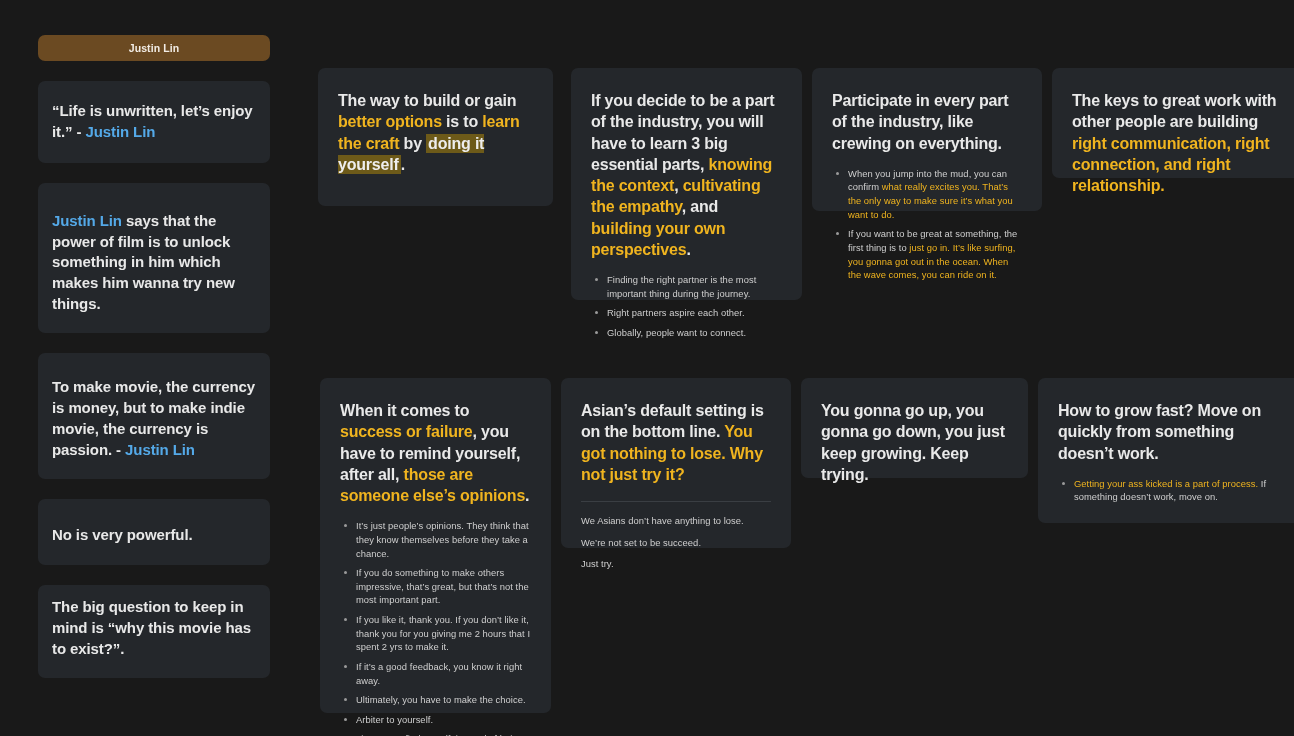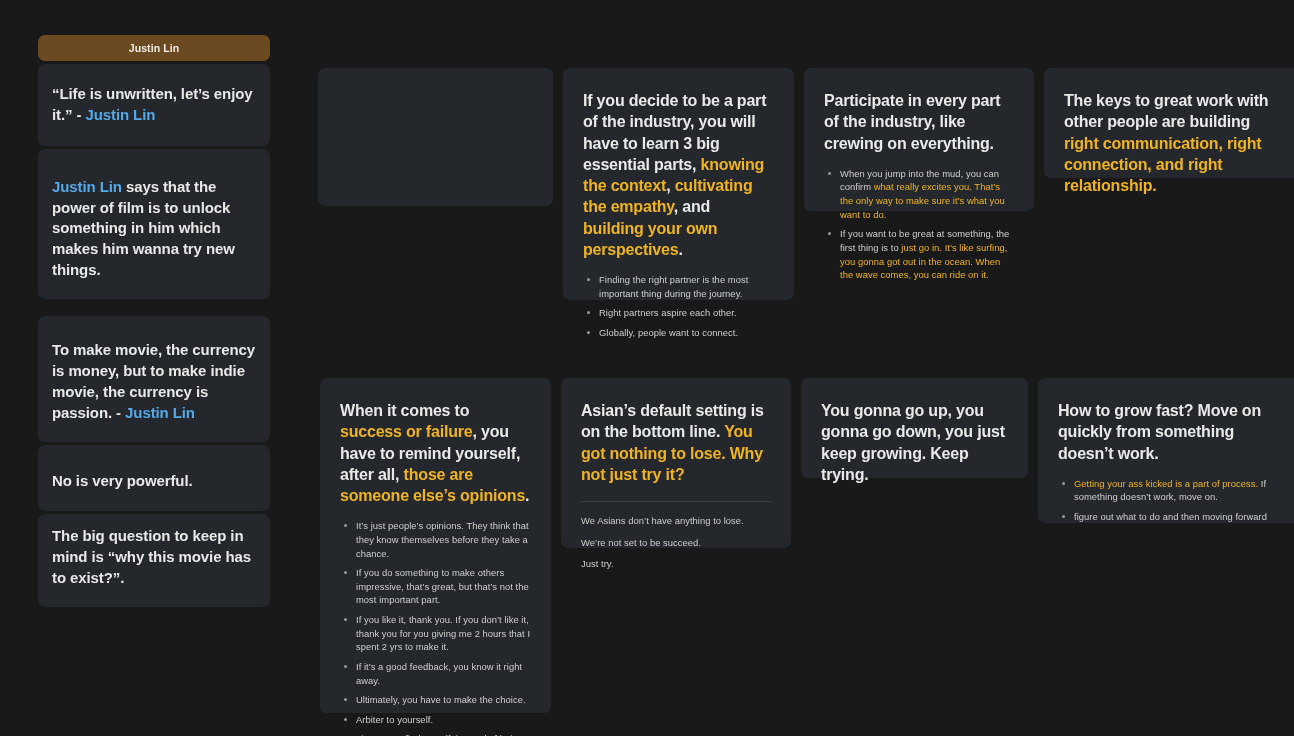--- a/index.html
+++ b/index.html
@@ -20,21 +20,21 @@
   }
 
   
   .sidebar {
     position: absolute;
     left: 38px;
     top: 35px;
     width: 232px;
     display: flex;
     flex-direction: column;
-    gap: 3px;
+    gap: 20px;
   }
 
   .sidebar-header {
     background: #6b4a22;
     color: #f2ece4;
     border-radius: 7px;
     height: 26px;
     display: flex;
     align-items: center;
     justify-content: center;
@@ -48,21 +48,21 @@
     border-radius: 7px;
     padding: 19px 14px 19px 14px;
     color: #e8e8e8;
     font-size: 15px;
     font-weight: bold;
     line-height: 1.38;
     letter-spacing: -.1px;
   }
   .side-card.c1 { min-height: 82px; padding-top: 20px; }
   .side-card.c2 { min-height: 128px; padding-top: 28px; }
-  .side-card.c3 { min-height: 112px; padding-top: 24px; margin-top: 14px; }
+  .side-card.c3 { min-height: 112px; padding-top: 24px; }
   .side-card.c4 { min-height: 66px; padding-top: 26px; }
   .side-card.c5 { min-height: 92px; padding-top: 12px; }
 
   
   .board {
     position: absolute;
     left: 318px;
     top: 68px;
     width: 940px;
   }
@@ -81,21 +81,21 @@
     padding: 22px 20px 20px 20px;
   }
 
   
   .w-235 { width: 235px; }
   .w-231 { width: 231px; }
   .w-230 { width: 230px; }
   .w-234 { width: 262px; }
 
   .card-h-138 { height: 138px; }
-  .card-h-232 { height: 232px; }
+  .card-h-232 { height: 232px; margin-left: 8px; }
   .card-h-195 { height: 143px; }
   .card-h-110 { height: 110px; }
 
   .card-h-335 { height: 335px; }
   .card-h-170 { height: 170px; }
   .card-h-100 { height: 100px; }
   .card-h-145 { height: 145px; }
 
   .headline {
     color: #e9e9e9;
@@ -162,20 +162,21 @@
     <div class="side-card c2" id="sc1"><span class="blue">Justin Lin</span><span> says that the power of film is to unlock something in him which makes him wanna try new things.</span></div>
     <div class="side-card c3" id="sc2"><span>To make movie, the currency is money, but to make indie movie, the currency is passion. - </span><span class="blue">Justin Lin</span></div>
     <div class="side-card c4" id="sc3"><span>No is very powerful.</span></div>
     <div class="side-card c5" id="sc4"><span>The big question to keep in mind is “why this movie has to exist?”.</span></div>
   </div>
 
   <div class="board">
 
     <div class="row row-top">
       <div class="card w-235 card-h-138" id="tc0">
+          <div class="headline"><span>The way to build or gain </span><span class="hl">better options</span><span> is to </span><span class="hl">learn the craft</span><span> by </span><span class="mark">doing it yourself</span><span>.</span></div>
         </div>
       <div class="card w-231 card-h-232" id="tc1">
           <div class="headline"><span>If you decide to be a part of the industry, you will have to learn 3 big essential parts, </span><span class="hl">knowing the context</span><span>, </span><span class="hl">cultivating the empathy</span><span>, and </span><span class="hl">building your own perspectives</span><span>.</span></div>
           <ul class="bullets">
             <li>Finding the right partner is the most important thing during the journey.</li>
             <li>Right partners aspire each other.</li>
             <li>Globally, people want to connect.</li>
           </ul>
         </div>
       <div class="card w-230 card-h-195" id="tc2">
@@ -210,19 +211,18 @@
           <div class="plainline">We’re not set to be succeed.</div>
           <div class="plainline">Just try.</div>
         </div>
       <div class="card w-227 card-h-100" style="width:227px" id="bc2">
           <div class="headline"><span>You gonna go up,  you gonna go down, you just keep growing. Keep trying.</span></div>
         </div>
       <div class="card w-234 card-h-145" id="bc3">
           <div class="headline"><span>How to grow fast? Move on quickly from something doesn’t work.</span></div>
           <ul class="bullets">
             <li><span class="hl">Getting your ass kicked is a part of process.</span><span class="plain"> If something doesn’t work, move on.</span></li>
-            <li>figure out what to do and then moving forward</li>
           </ul>
         </div>
     </div>
 
   </div>
 </div>
 
 </body></html>

